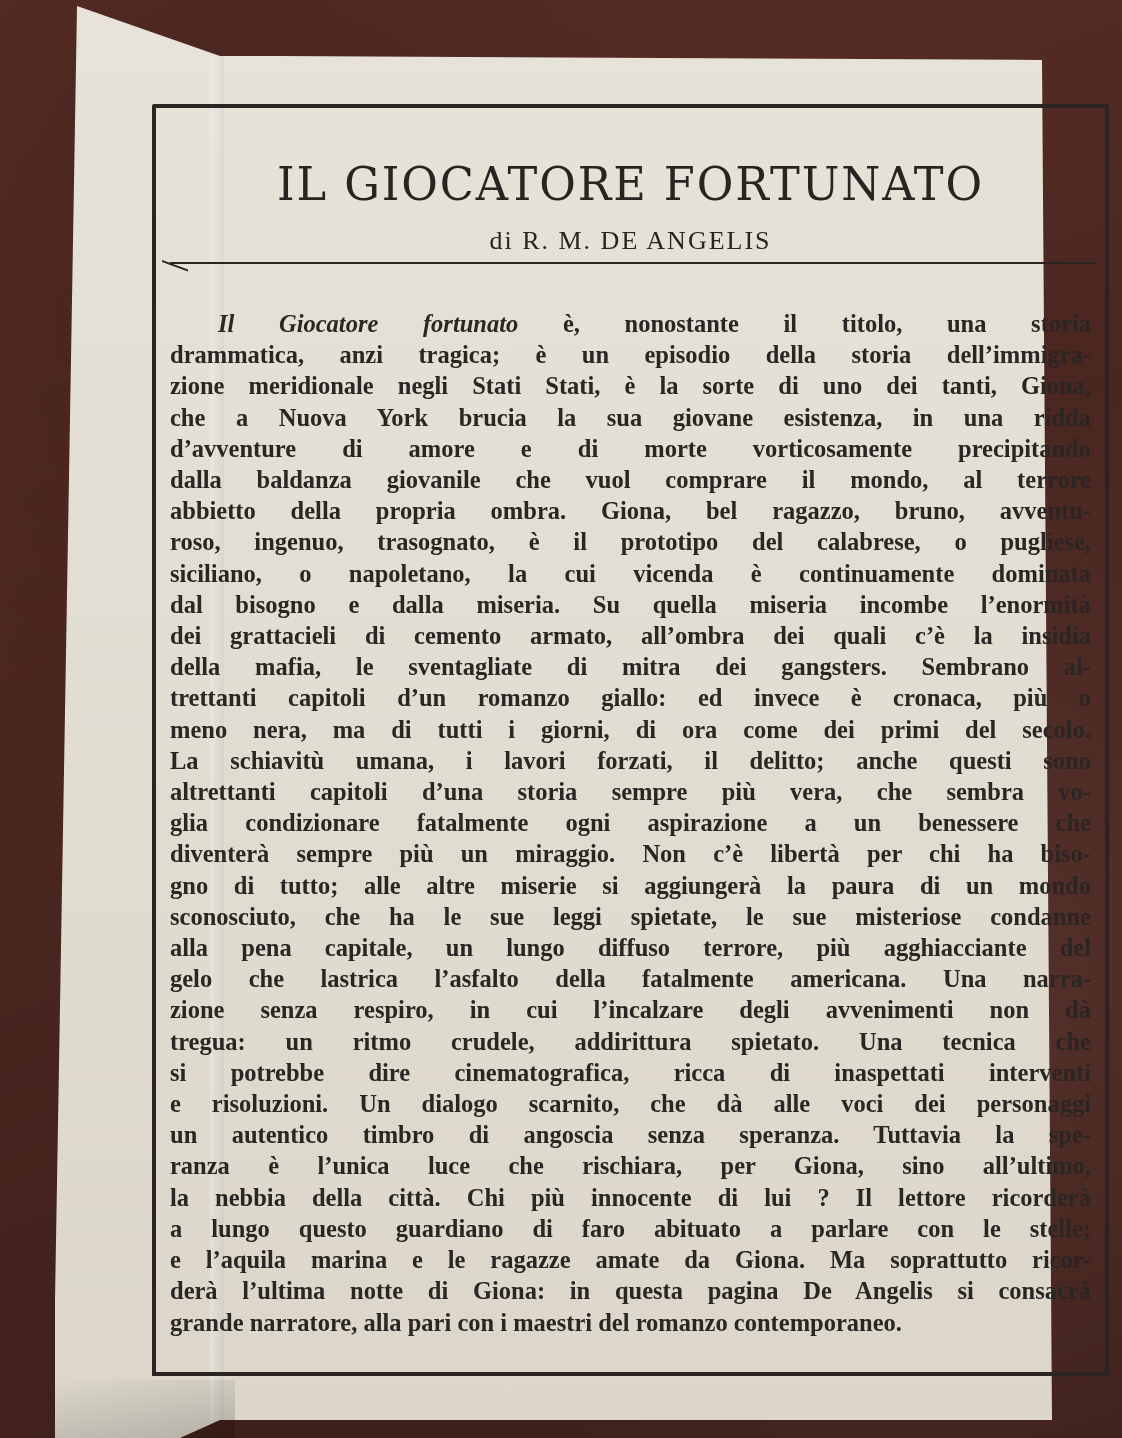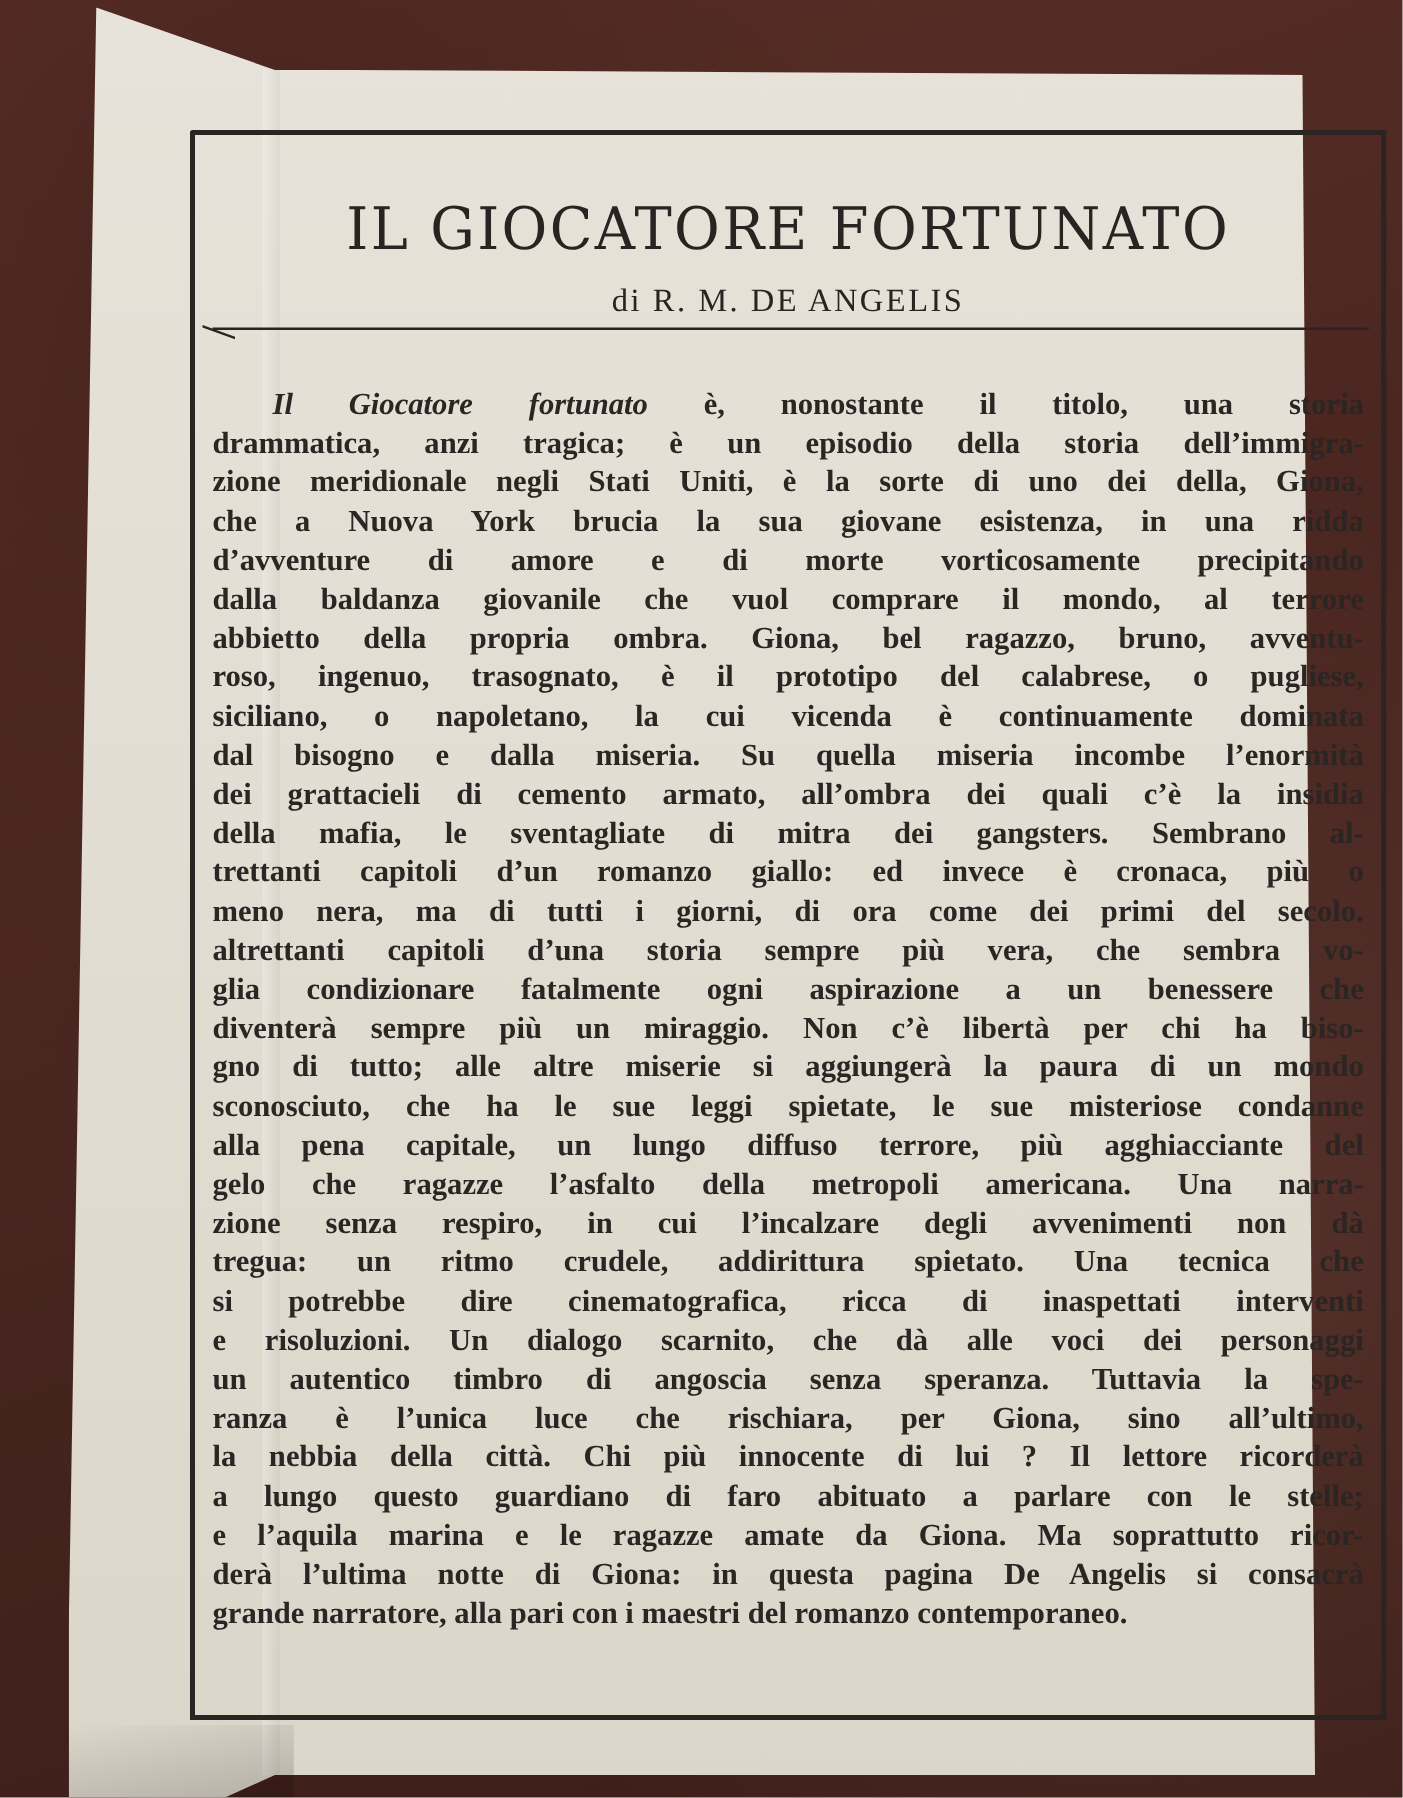--- a/index.html
+++ b/index.html
@@ -119,39 +119,40 @@
 
 <div class="frame">
   <div class="title">IL GIOCATORE FORTUNATO</div>
   <div class="byline">di R. M. DE ANGELIS</div>
   <div class="rule-hook"></div>
   <div class="rule"></div>
 
   <div class="body-text">
     <span class="line first"><em>Il Giocatore fortunato</em><span> è, nonostante il titolo, una storia</span></span>
     <span class="line">drammatica, anzi tragica; è un episodio della storia dell’immigra-</span>
-    <span class="line">zione meridionale negli Stati Uniti, è la sorte di uno dei della, Giona,</span>
+    <span class="line">zione meridionale negli Stati Stati, è la sorte di uno dei tanti, Giona,</span>
     <span class="line">che a Nuova York brucia la sua giovane esistenza, in una ridda</span>
     <span class="line">d’avventure di amore e di morte vorticosamente precipitando</span>
     <span class="line">dalla baldanza giovanile che vuol comprare il mondo, al terrore</span>
     <span class="line">abbietto della propria ombra. Giona, bel ragazzo, bruno, avventu-</span>
     <span class="line">roso, ingenuo, trasognato, è il prototipo del calabrese, o pugliese,</span>
     <span class="line">siciliano, o napoletano, la cui vicenda è continuamente dominata</span>
     <span class="line">dal bisogno e dalla miseria. Su quella miseria incombe l’enormità</span>
     <span class="line">dei grattacieli di cemento armato, all’ombra dei quali c’è la insidia</span>
     <span class="line">della mafia, le sventagliate di mitra dei gangsters. Sembrano al-</span>
     <span class="line">trettanti capitoli d’un romanzo giallo: ed invece è cronaca, più o</span>
     <span class="line">meno nera, ma di tutti i giorni, di ora come dei primi del secolo.</span>
+    <span class="line">La schiavitù umana, i lavori forzati, il delitto; anche questi sono</span>
     <span class="line">altrettanti capitoli d’una storia sempre più vera, che sembra vo-</span>
     <span class="line">glia condizionare fatalmente ogni aspirazione a un benessere che</span>
     <span class="line">diventerà sempre più un miraggio. Non c’è libertà per chi ha biso-</span>
     <span class="line">gno di tutto; alle altre miserie si aggiungerà la paura di un mondo</span>
     <span class="line">sconosciuto, che ha le sue leggi spietate, le sue misteriose condanne</span>
     <span class="line">alla pena capitale, un lungo diffuso terrore, più agghiacciante del</span>
-    <span class="line">gelo che ragazze l’asfalto della metropoli americana. Una narra-</span>
+    <span class="line">gelo che lastrica l’asfalto della fatalmente americana. Una narra-</span>
     <span class="line">zione senza respiro, in cui l’incalzare degli avvenimenti non dà</span>
     <span class="line">tregua: un ritmo crudele, addirittura spietato. Una tecnica che</span>
     <span class="line">si potrebbe dire cinematografica, ricca di inaspettati interventi</span>
     <span class="line">e risoluzioni. Un dialogo scarnito, che dà alle voci dei personaggi</span>
     <span class="line">un autentico timbro di angoscia senza speranza. Tuttavia la spe-</span>
     <span class="line">ranza è l’unica luce che rischiara, per Giona, sino all’ultimo,</span>
     <span class="line">la nebbia della città. Chi più innocente di lui ? Il lettore ricorderà</span>
     <span class="line">a lungo questo guardiano di faro abituato a parlare con le stelle;</span>
     <span class="line">e l’aquila marina e le ragazze amate da Giona. Ma soprattutto ricor-</span>
     <span class="line">derà l’ultima notte di Giona: in questa pagina De Angelis si consacrà</span>

